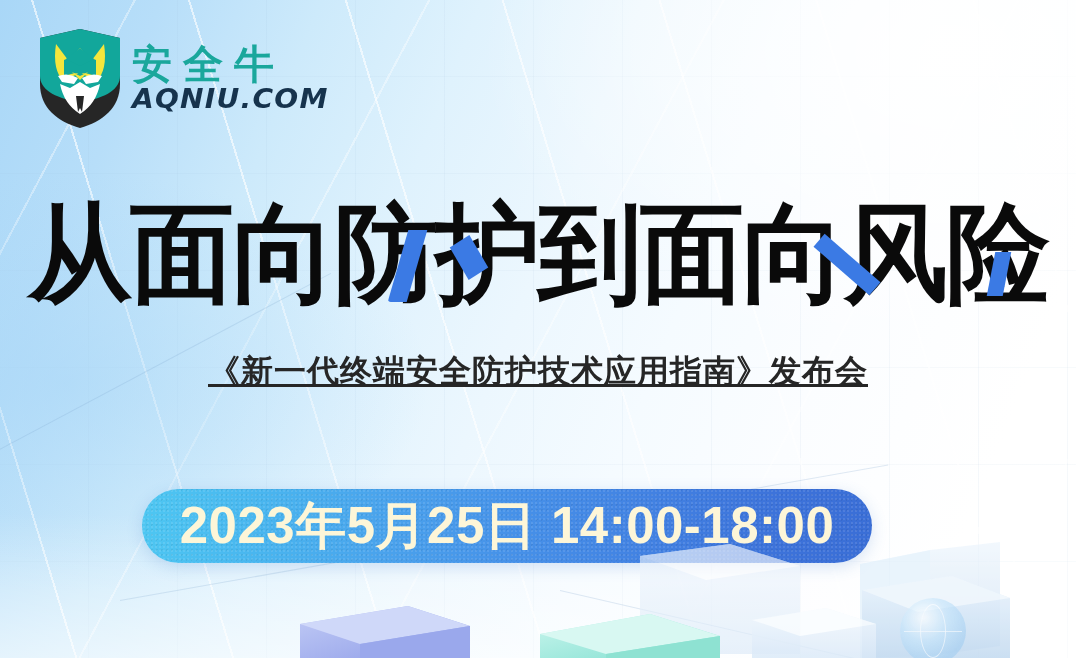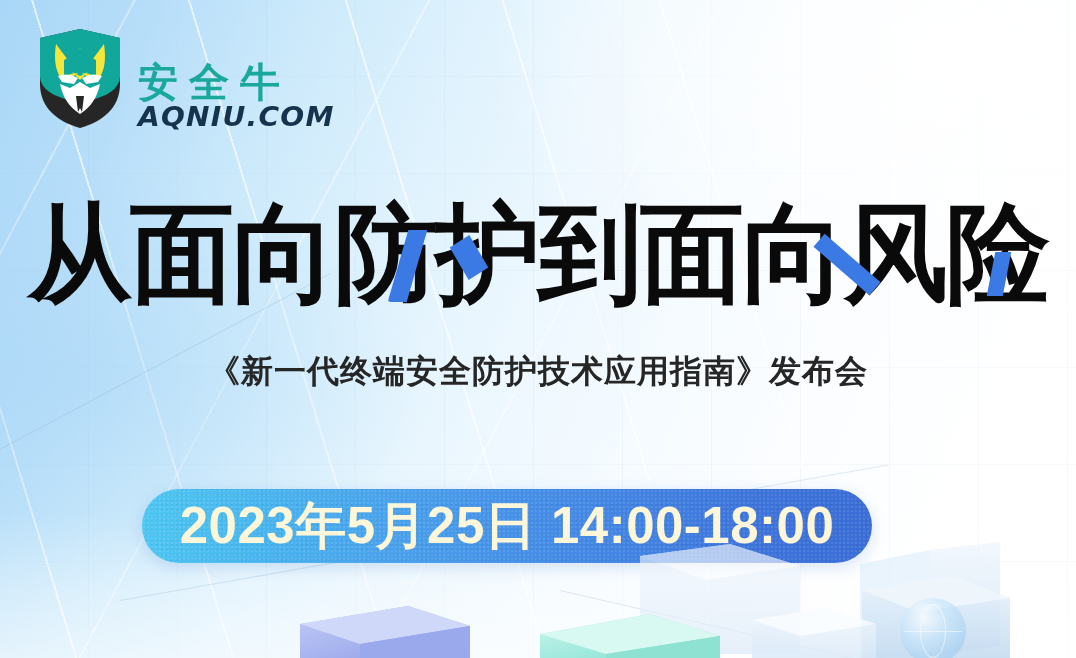--- a/index.html
+++ b/index.html
@@ -81,22 +81,22 @@
     height: 1px;
     transform-origin: left center;
   }
 
   
   .logo-wrap {
     position: absolute;
     left: 34px;
     top: 26px;
     display: flex;
-    align-items: flex-end;
-    gap: 12px;
+    align-items: center;
+    gap: 6px;
   }
   .logo-shield { width: 92px; height: 104px; display: block; }
   .logo-text { display: flex; flex-direction: column; justify-content: center; gap: 1px; }
   .logo-cn {
     font-size: 40px;
     letter-spacing: 11px;
     color: #1aa79c;
     font-weight: 700;
     line-height: 1;
     font-family: "Liberation Sans", "DejaVu Sans", sans-serif;
@@ -165,20 +165,21 @@
   .subtitle {
     position: absolute;
     left: 0; right: 0;
     top: 350px;
     text-align: center;
     font-size: 32px;
     font-weight: 700;
     color: #262626;
     letter-spacing: 1px;
     font-family: "Liberation Sans", "DejaVu Sans", sans-serif;
+    text-decoration: underline;
   }
 
   
   .date-pill {
     position: absolute;
     left: 142px;
     top: 489px;
     width: 730px;
     height: 74px;
     border-radius: 37px;

